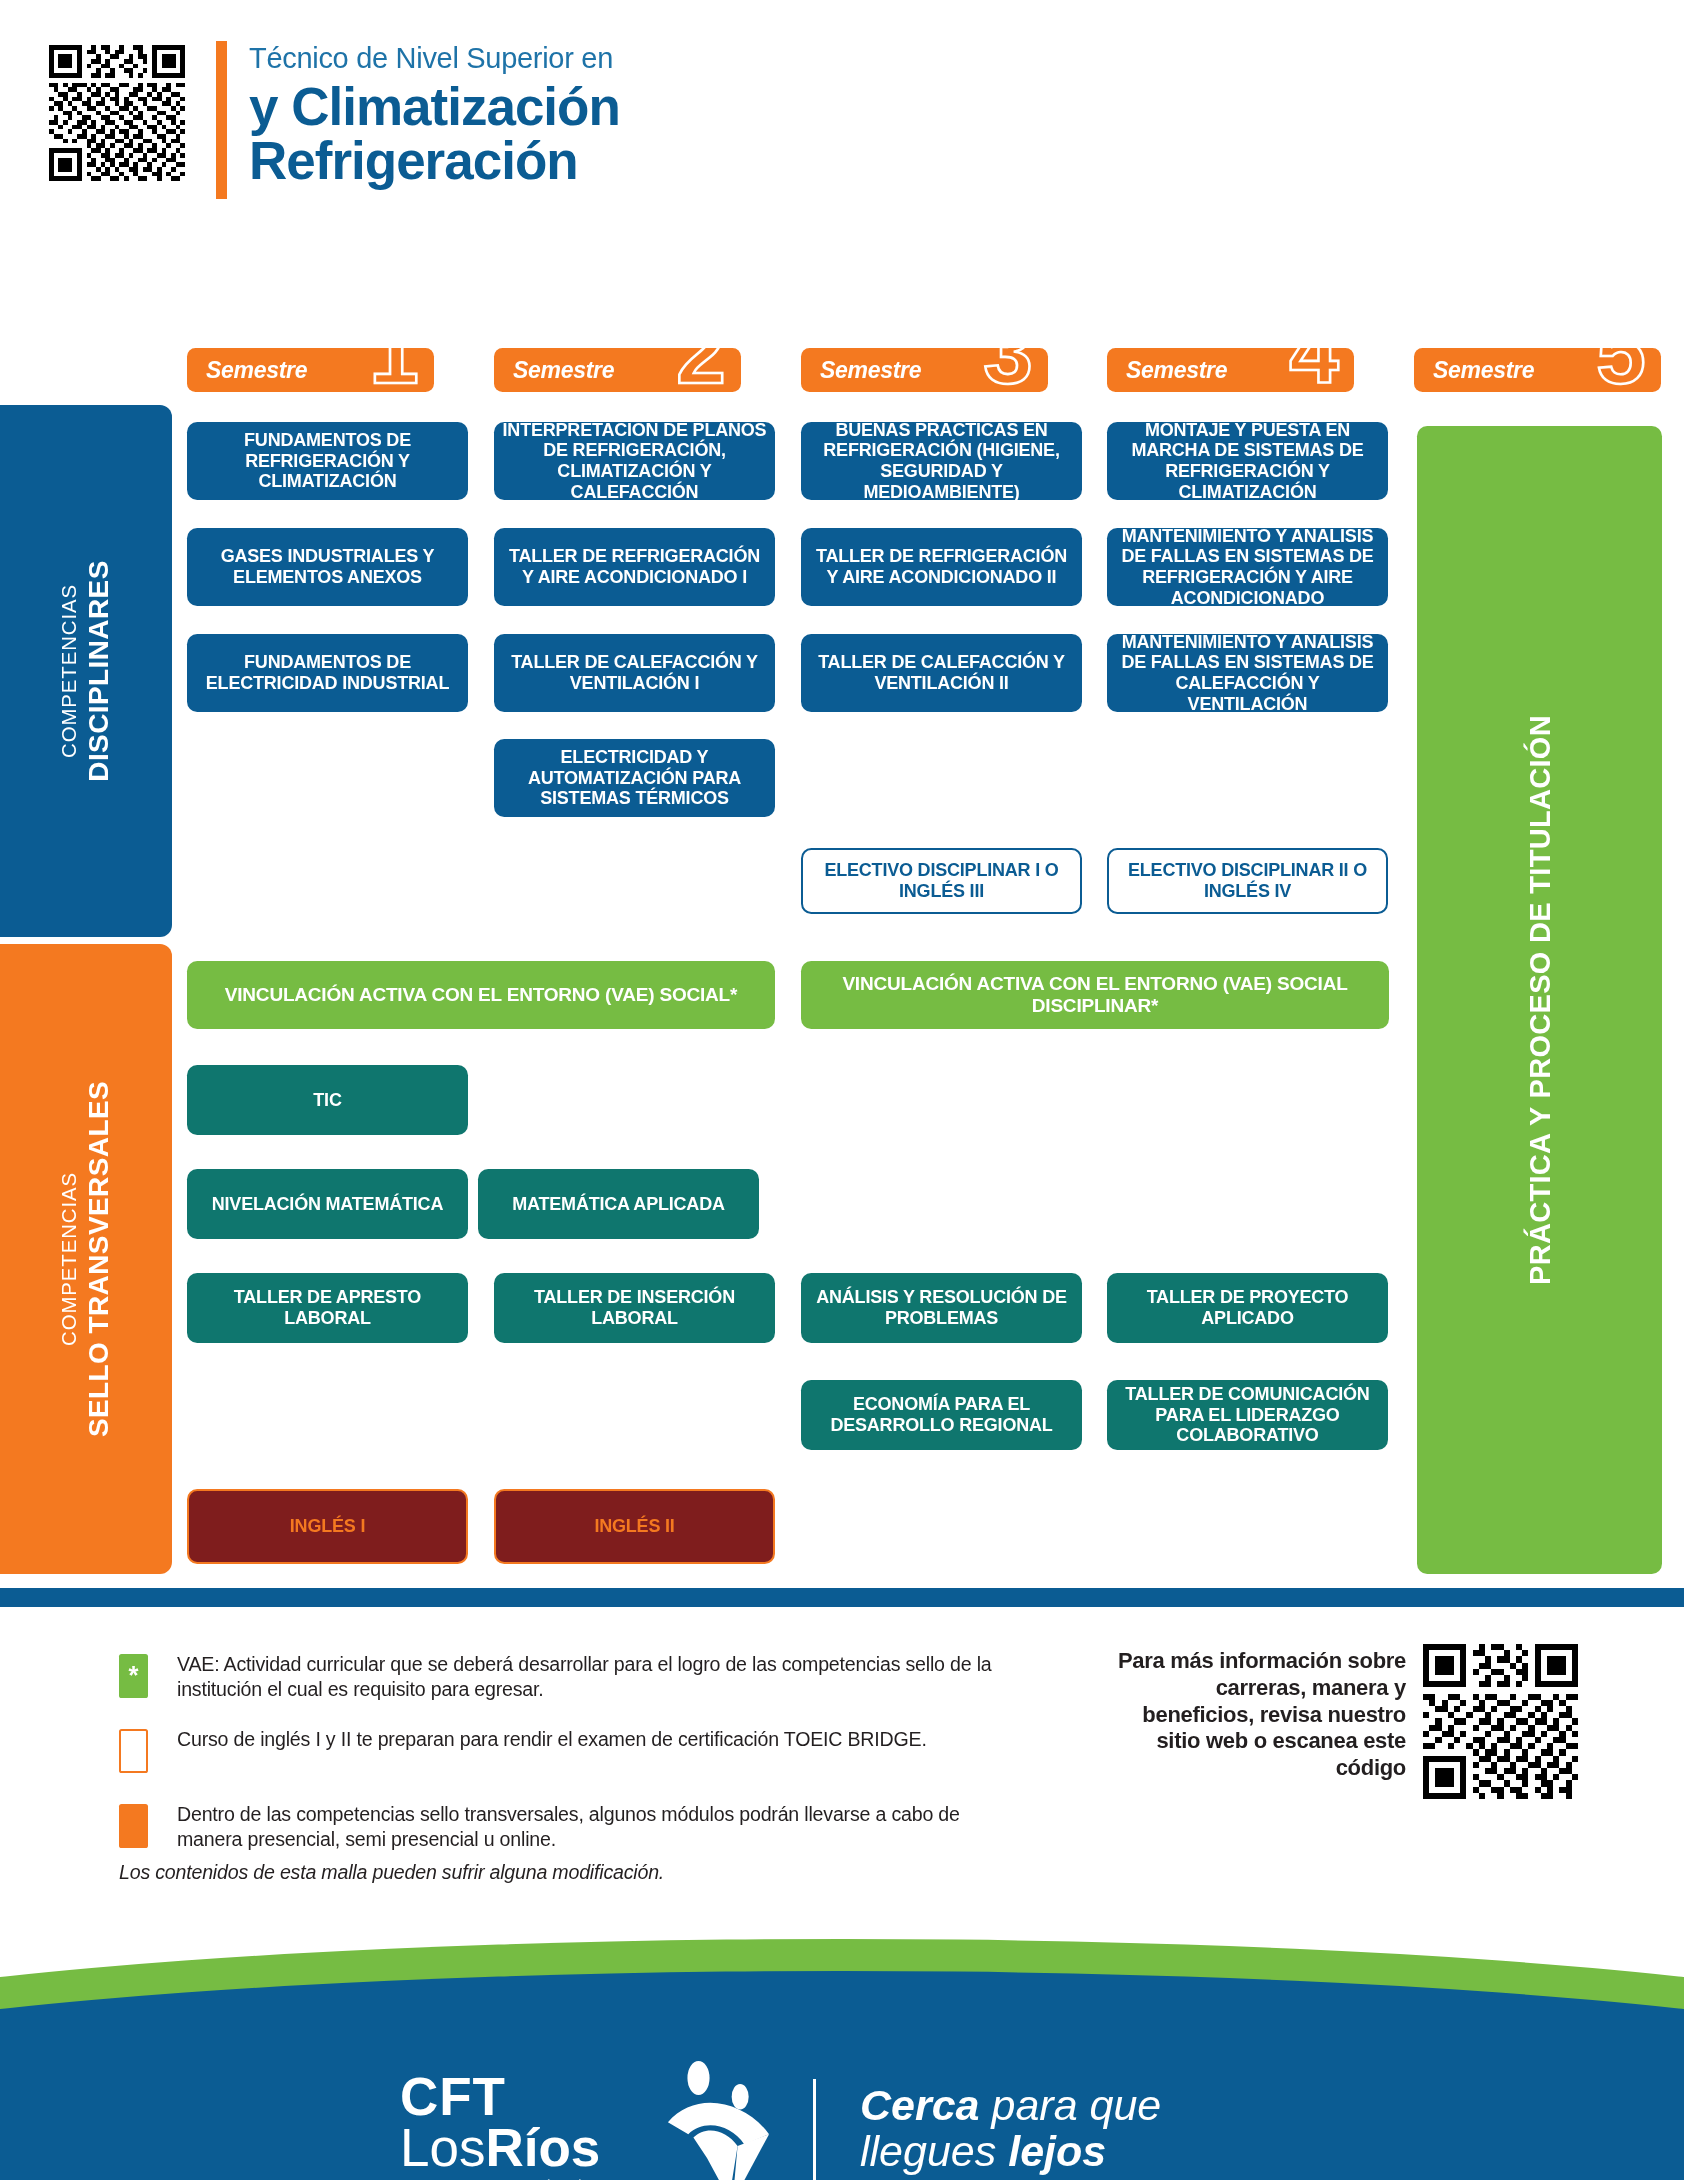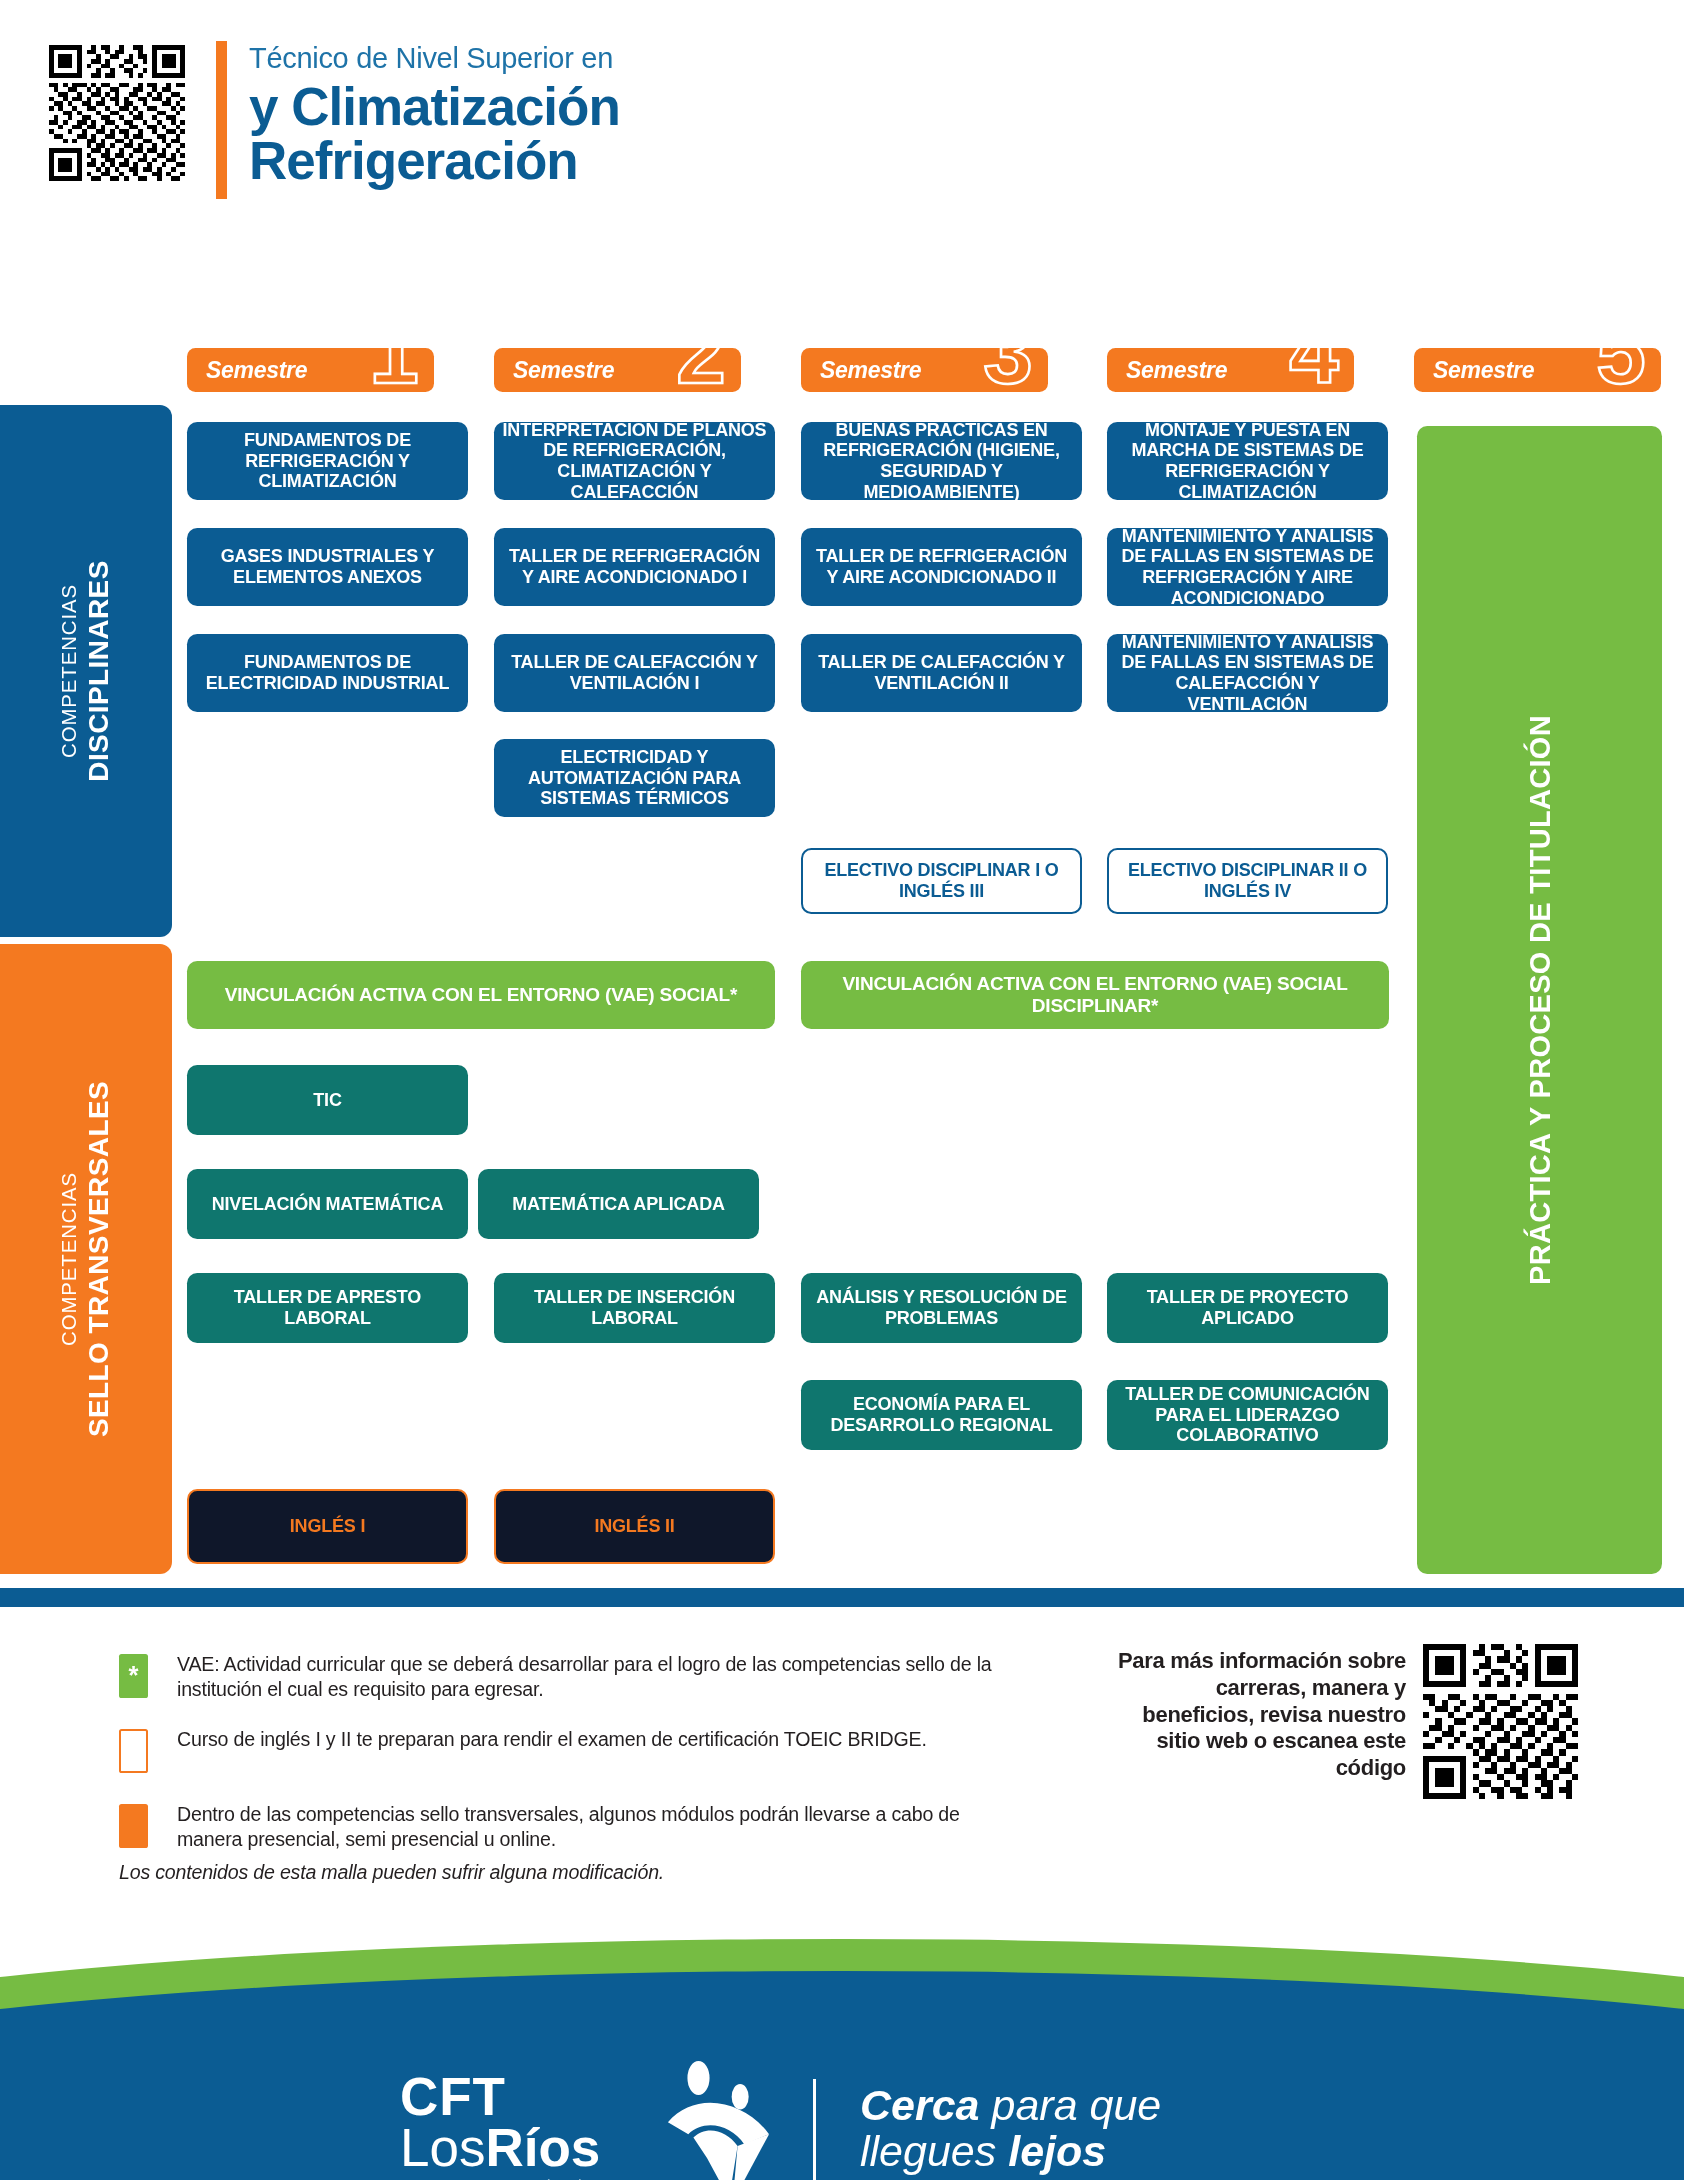--- a/index.html
+++ b/index.html
@@ -105,21 +105,21 @@
   }
   .box span { display: block; }
   .box-blue { background: #0B5C93; color: #ffffff; font-size: 18px; font-weight: 700; }
   .box-blue-outline {
     background: #ffffff; color: #0B5C93; font-size: 18px; font-weight: 700;
     border: 2.6px solid #0B5C93;
   }
   .box-green { background: #76BC43; color: #ffffff; font-size: 19px; font-weight: 700; }
   .box-orange { background: #0f766e; color: #ffffff; font-size: 18px; font-weight: 700; }
   .box-orange-outline {
-    background: #0f172a; color: #F47920; font-size: 18px; font-weight: 700;
+    background: #7f1d1d; color: #F47920; font-size: 18px; font-weight: 700;
     border: 2.6px solid #F47920;
   }
 
   
   #divider { position: absolute; left: 0; top: 1588px; width: 1685px; height: 19px; background: #0B5C93; }
 
   
   #legend { position: absolute; left: 119px; top: 1652px; width: 903px; }
   .leg-row { position: relative; margin-bottom: 27px; min-height: 48px; }
   .leg-swatch { position: absolute; left: 0; top: 1.7px; width: 29px; height: 44px; border-radius: 2.6px; }

